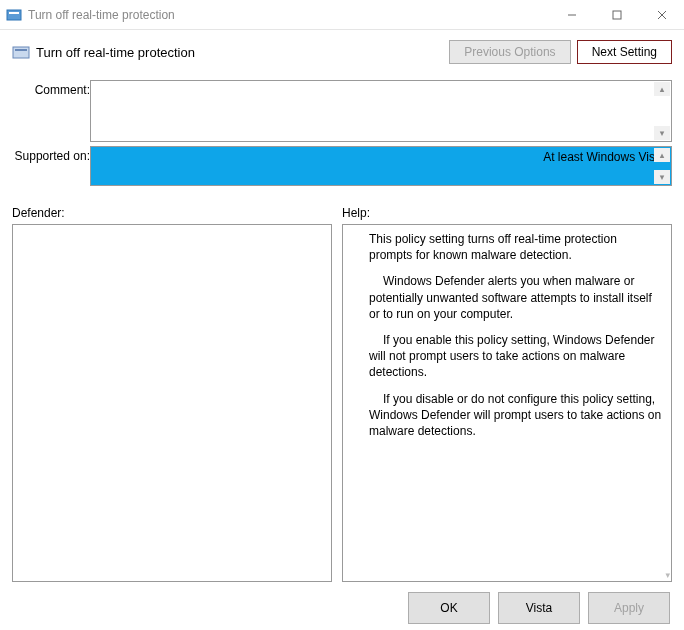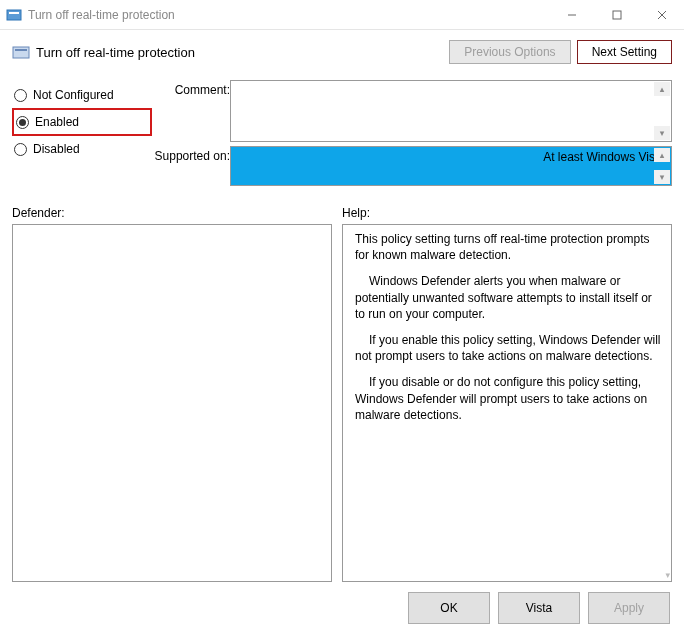--- a/index.html
+++ b/index.html
@@ -135,21 +135,21 @@
   }
   .pane {
     border: 1px solid #999;
     background: #fff;
     padding: 6px 8px;
     overflow: hidden;
     position: relative;
   }
   .pane.options { width: 320px; }
   .pane.help { flex: 1; }
-  .help-text p { margin: 0 0 10px 4px; line-height: 1.35; }
+  .help-text p { margin: 0 0 10px 18px; line-height: 1.35; }
   .help-text p.indent { text-indent: 14px; }
   .footer {
     display: flex;
     justify-content: flex-end;
     gap: 8px;
     padding: 10px 2px 0 0;
   }
   .btn {
     height: 32px;
     width: 82px;
@@ -204,34 +204,20 @@
           <rect x="1" y="4" width="16" height="11" fill="#c9d9ee" stroke="#6888b8"></rect>
           <rect x="3" y="6" width="12" height="2" fill="#6888b8"></rect>
         </svg>
     </span>
     <span class="header-title">Turn off real-time protection</span>
     <button class="nav-btn disabled">Previous Options</button>
     <button class="nav-btn default">Next Setting</button>
   </div>
 
   <div class="top-grid">
-    <div class="radio-col">
-      <div class="radio-row">
-        <span class="radio"></span>
-        <span>Not Configured</span>
-      </div>
-      <div class="radio-row highlight">
-        <span class="radio checked"></span>
-        <span>Enabled</span>
-      </div>
-      <div class="radio-row">
-        <span class="radio"></span>
-        <span>Disabled</span>
-      </div>
-    </div>
 
     <div class="fields-col">
       <div class="field-row">
         <div class="field-label">Comment:</div>
         <div class="textarea">
           <div class="spinners">
             <div class="sp-up">▴</div>
             <div class="sp-down">▾</div>
           </div>
         </div>

